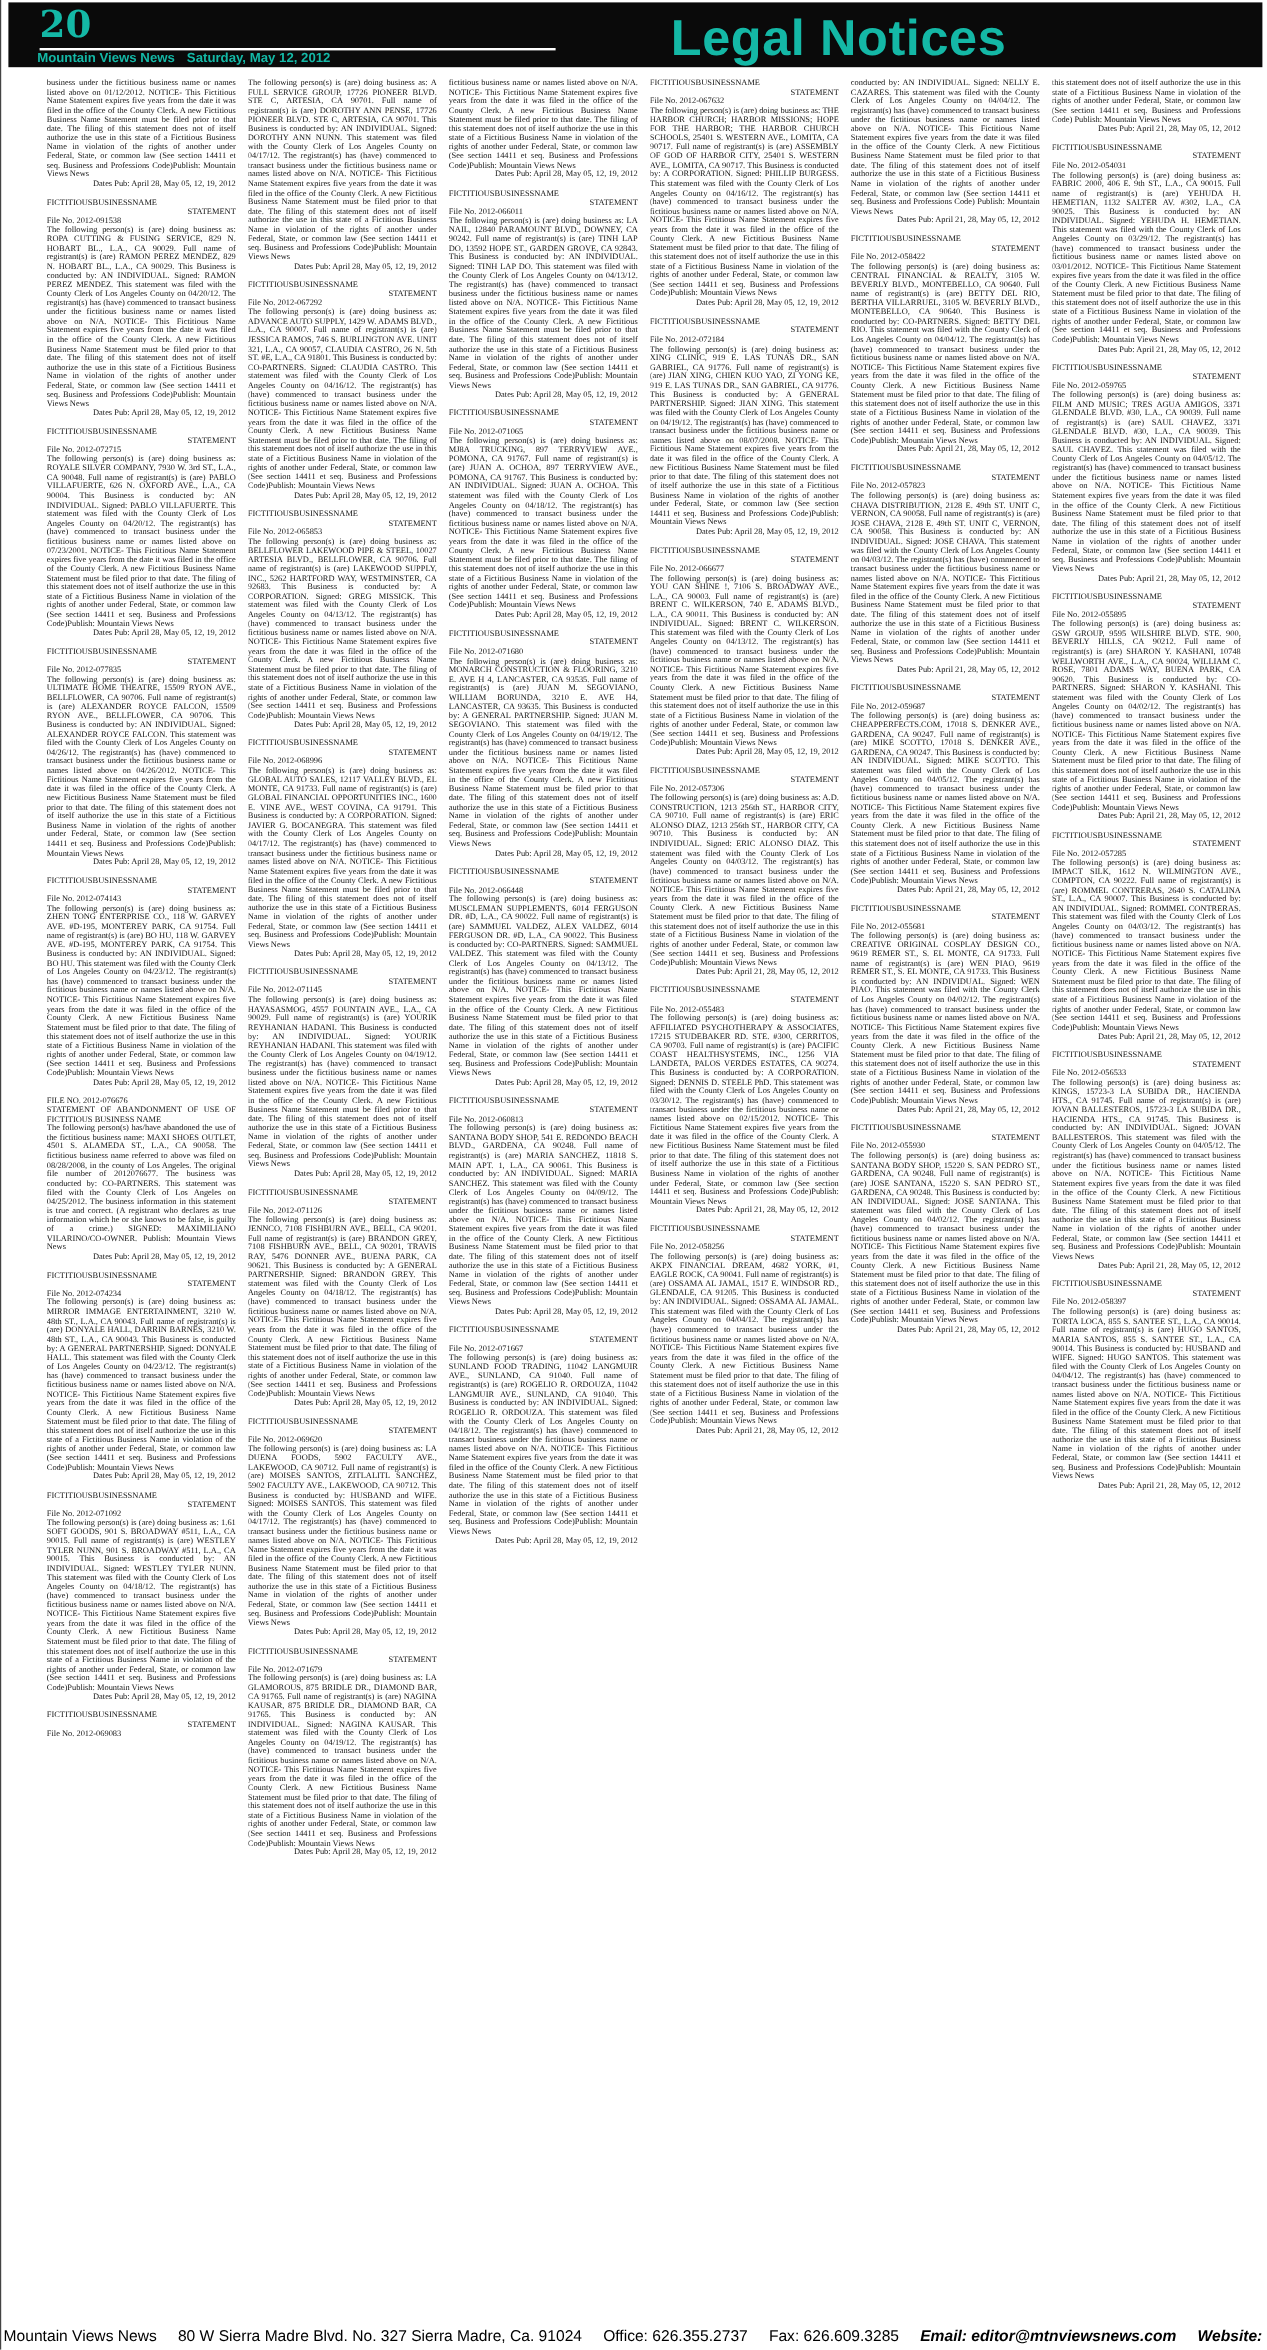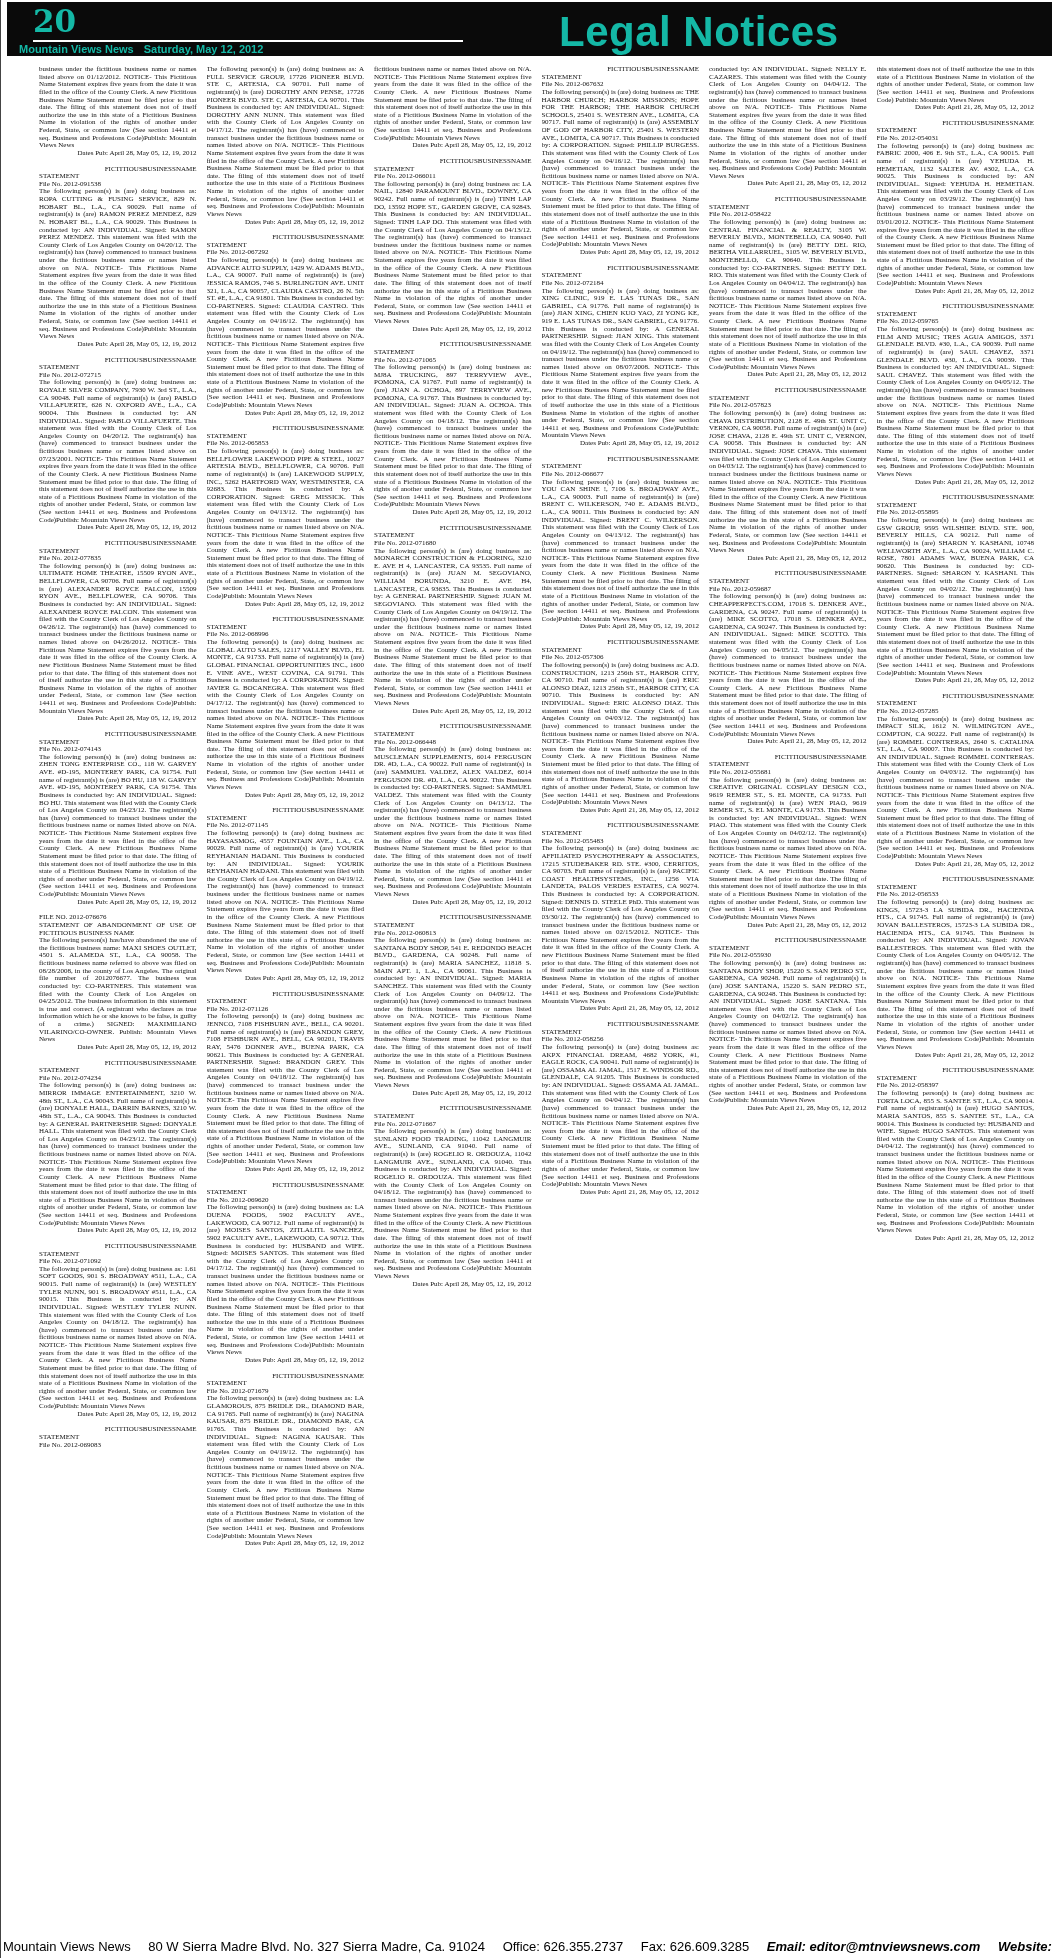--- a/index.html
+++ b/index.html
@@ -5,30 +5,30 @@
   html,body{margin:0;padding:0;}
   body{
     width:1056px;height:1958px;position:relative;background:#ffffff;
     font-family:"Liberation Serif", serif;color:#111;
     border-left:1px solid #444;box-sizing:border-box;overflow:hidden;
   }
   
   .masthead{position:absolute;left:6px;top:2px;right:4px;height:54px;background:#0a0a0a;color:#14b8a6;}
   .pagenum{position:absolute;left:26px;top:2px;font-family:"DejaVu Serif",serif;font-weight:bold;font-size:31px;line-height:34px;}
   .mast-rule{position:absolute;left:26px;top:38px;width:430px;height:2px;background:#fff;}
-  .mast-pub{position:absolute;left:12px;top:41px;font-family:"Liberation Sans",sans-serif;font-weight:bold;font-size:11px;white-space:nowrap;}
+  .mast-pub{position:absolute;left:24px;top:41px;font-family:"Liberation Sans",sans-serif;font-weight:bold;font-size:11px;white-space:nowrap;}
   .mast-pub .sp{display:inline-block;width:10px;}
   .section-title{position:absolute;left:552px;top:6px;font-family:Liberation Sans, sans-serif;font-weight:bold;font-size:42px;letter-spacing:0.5px;}
   
   .columns{position:absolute;left:22px;right:22px;top:66px;height:1858px;display:flex;gap:10px;overflow:hidden;margin-left:16px;}
   .col{flex:1 1 0;min-width:0;overflow:hidden;font-size:7px;line-height:1.09;text-align:justify;}
   .blk{margin-bottom:8px;}
   .blk p{margin:0;text-align:justify;}
-  .nh{display:flex;justify-content:flex-end;}
-  .nh2{text-align:left;}
+  .nh{display:flex;justify-content:flex-start;}
+  .nh2{text-align:right;}
   .fileline{text-align:left;}
   .dates{text-align:right;}
   
   .pfooter{position:absolute;left:2px;bottom:4px;right:0;font-family:"Liberation Sans",sans-serif;font-size:13px;white-space:nowrap;color:#000;}
   .pfooter .gap{display:inline-block;width:14px;}
   .pfooter .em{font-family:Liberation Sans, sans-serif;font-style:italic;font-weight:bold;}
 </style>
 </head>
 <body>
 

